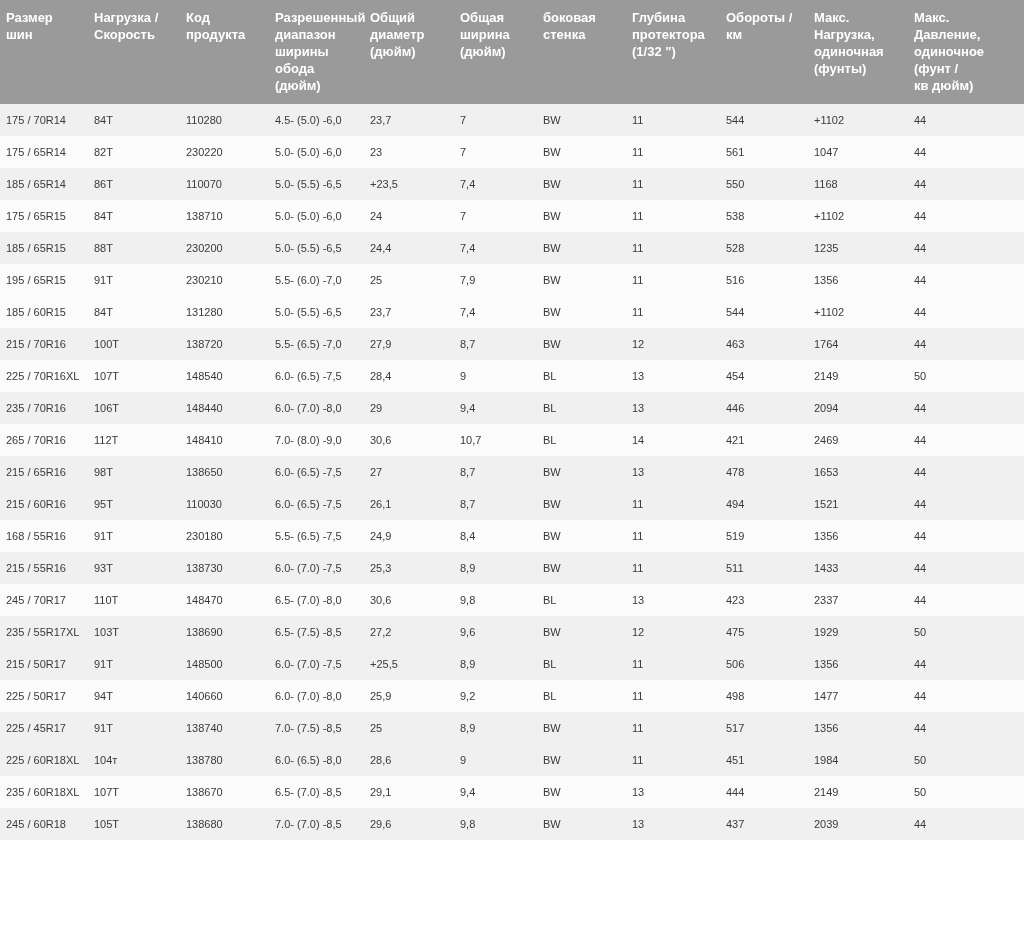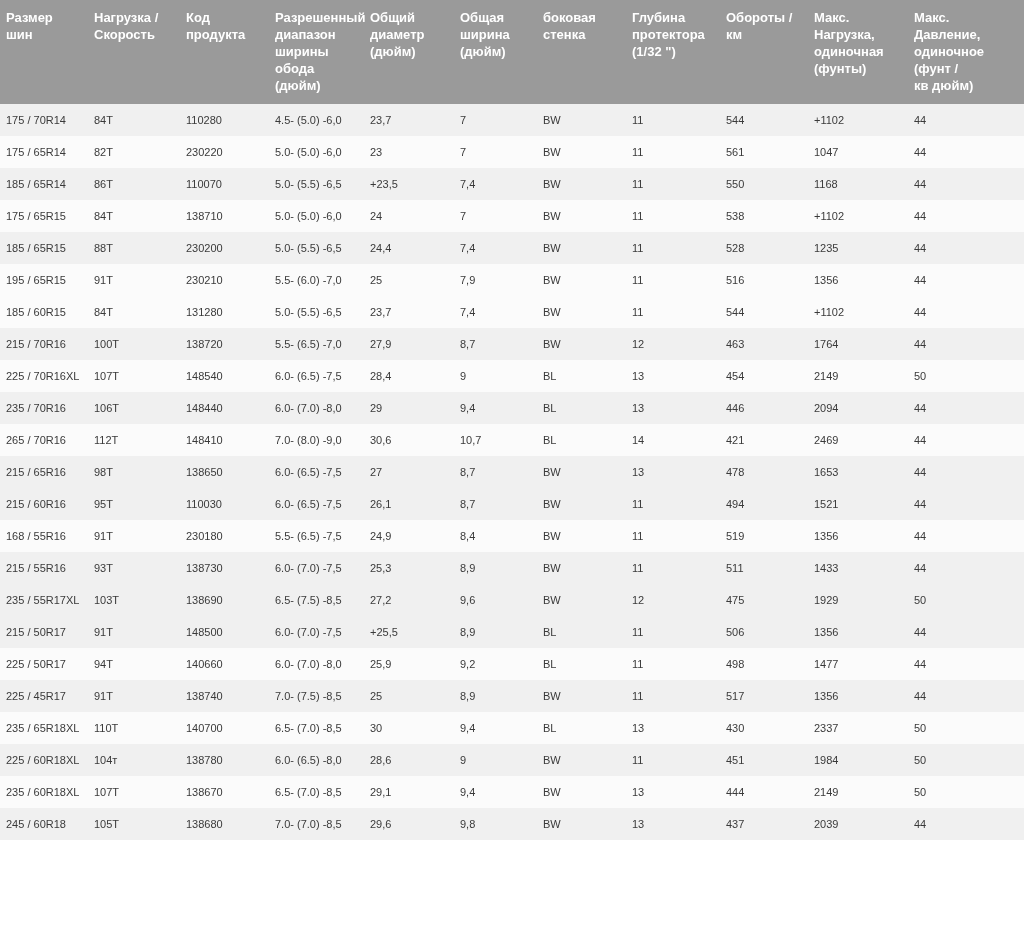--- a/index.html
+++ b/index.html
@@ -320,20 +320,33 @@
           <td>138730</td>
           <td>6.0- (7.0) -7,5</td>
           <td>25,3</td>
           <td>8,9</td>
           <td>BW</td>
           <td>11</td>
           <td>511</td>
           <td>1433</td>
           <td>44</td>
         </tr>
+        <tr class="even">
+          <td>245 / 70R17</td>
+          <td>110T</td>
+          <td>148470</td>
+          <td>6.5- (7.0) -8,0</td>
+          <td>30,6</td>
+          <td>9,8</td>
+          <td>BL</td>
+          <td>13</td>
+          <td>423</td>
+          <td>2337</td>
+          <td>44</td>
+        </tr>
         <tr class="odd">
           <td>235 / 55R17XL</td>
           <td>103T</td>
           <td>138690</td>
           <td>6.5- (7.5) -8,5</td>
           <td>27,2</td>
           <td>9,6</td>
           <td>BW</td>
           <td>12</td>
           <td>475</td>
@@ -372,33 +385,20 @@
           <td>138740</td>
           <td>7.0- (7.5) -8,5</td>
           <td>25</td>
           <td>8,9</td>
           <td>BW</td>
           <td>11</td>
           <td>517</td>
           <td>1356</td>
           <td>44</td>
         </tr>
-        <tr class="even">
-          <td>235 / 65R18XL</td>
-          <td>110T</td>
-          <td>140700</td>
-          <td>6.5- (7.0) -8,5</td>
-          <td>30</td>
-          <td>9,4</td>
-          <td>BL</td>
-          <td>13</td>
-          <td>430</td>
-          <td>2337</td>
-          <td>50</td>
-        </tr>
         <tr class="odd">
           <td>225 / 60R18XL</td>
           <td>104т</td>
           <td>138780</td>
           <td>6.0- (6.5) -8,0</td>
           <td>28,6</td>
           <td>9</td>
           <td>BW</td>
           <td>11</td>
           <td>451</td>

